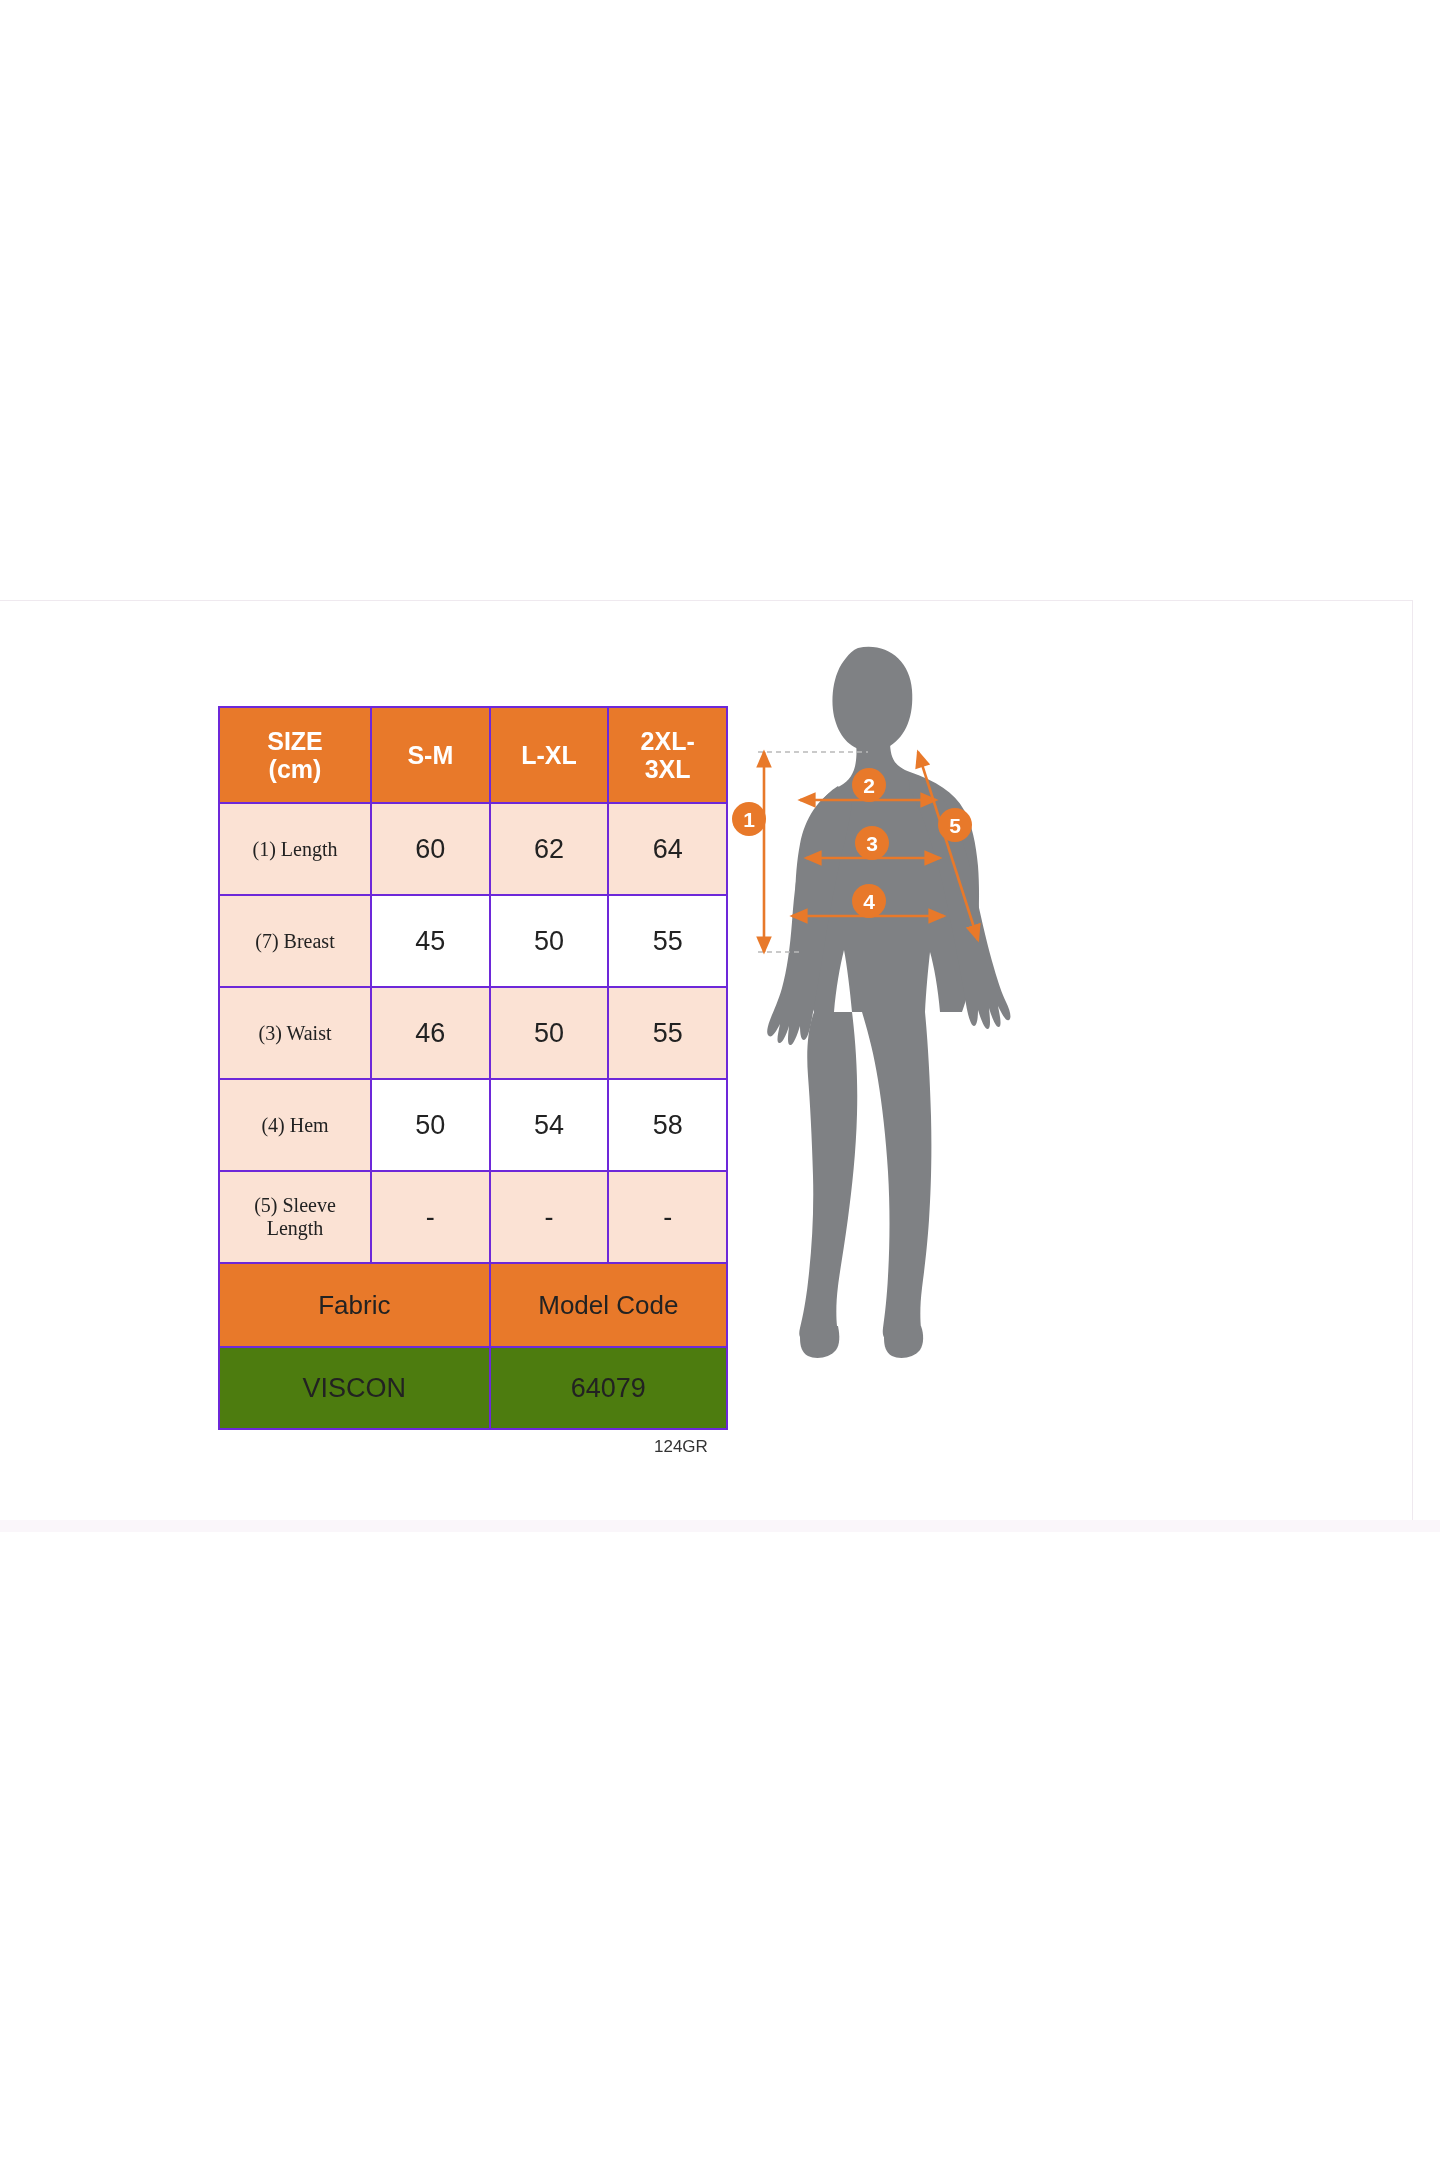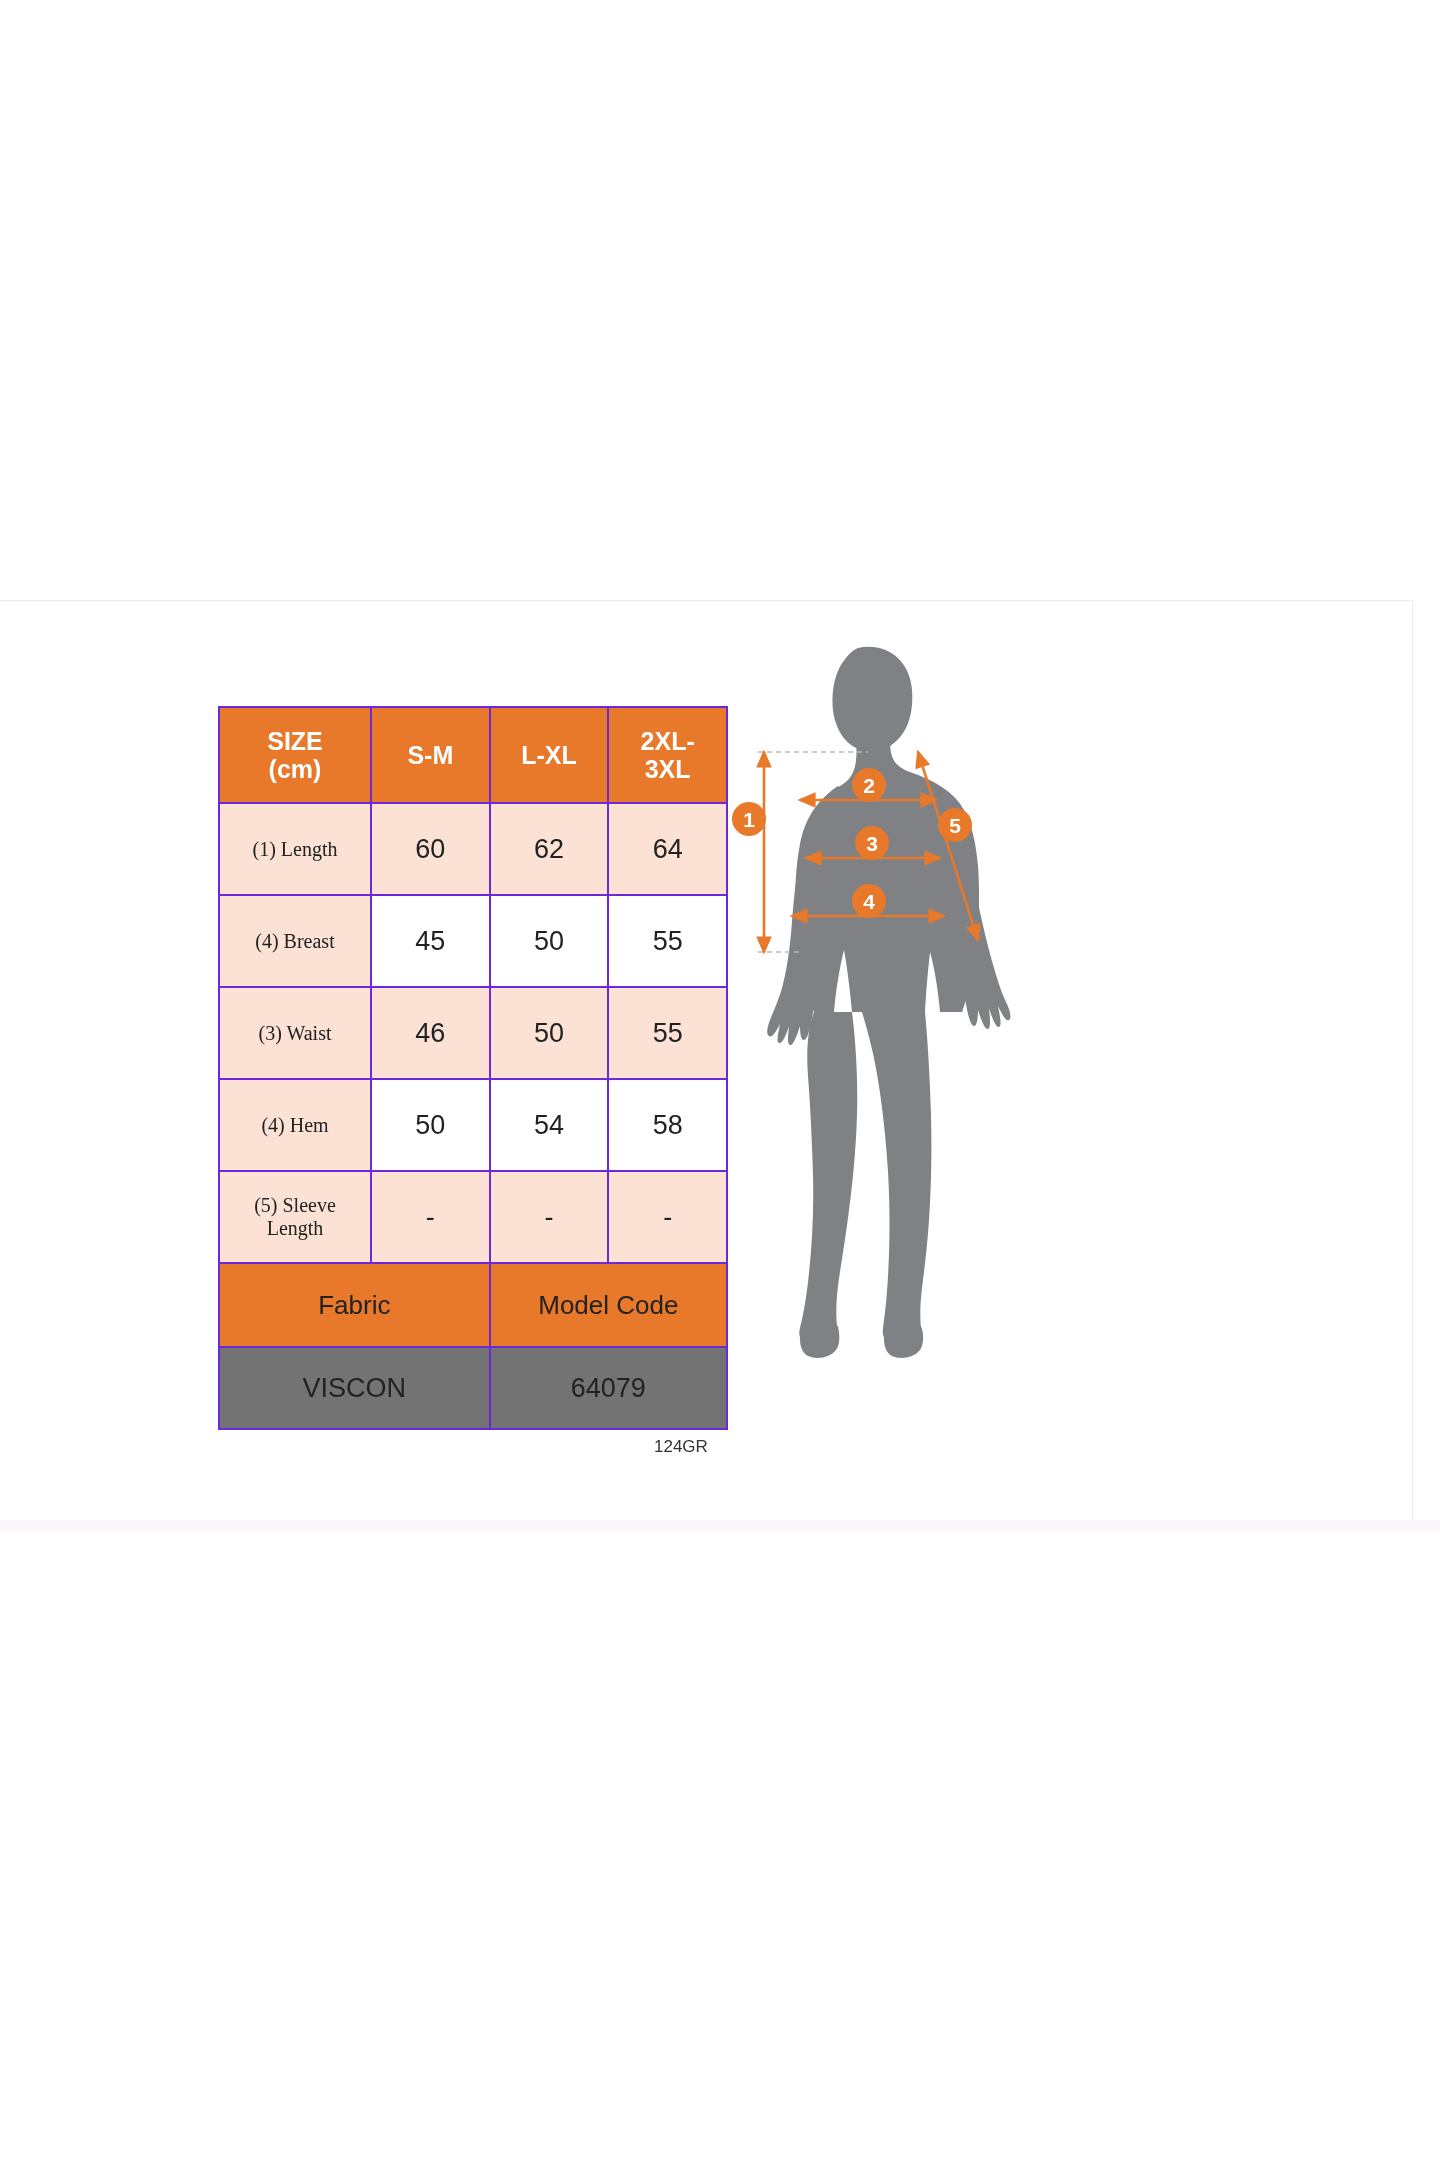--- a/index.html
+++ b/index.html
@@ -92,21 +92,21 @@
   }
 
   .footer-head {
     background: #e8792a;
     color: #ffffff;
     font-size: 26px;
     font-weight: normal;
     height: 80px;
   }
   .footer-val {
-    background: #737373;
+    background: #4d7c0f;
     font-size: 27px;
     height: 78px;
     color: #2a2a2a;
   }
 
   .code-note {
     position: absolute;
     left: 654px;
     top: 1437px;
     font-size: 17px;
@@ -164,21 +164,21 @@
       </tr>
     </thead>
     <tbody>
       <tr>
         <td class="row-label">(1) Length</td>
         <td class="val-odd">60</td>
         <td class="val-odd">62</td>
         <td class="val-odd">64</td>
       </tr>
       <tr>
-        <td class="row-label">(4) Breast</td>
+        <td class="row-label">(7) Breast</td>
         <td class="val-even">45</td>
         <td class="val-even">50</td>
         <td class="val-even">55</td>
       </tr>
       <tr>
         <td class="row-label">(3) Waist</td>
         <td class="val-odd">46</td>
         <td class="val-odd">50</td>
         <td class="val-odd">55</td>
       </tr>

